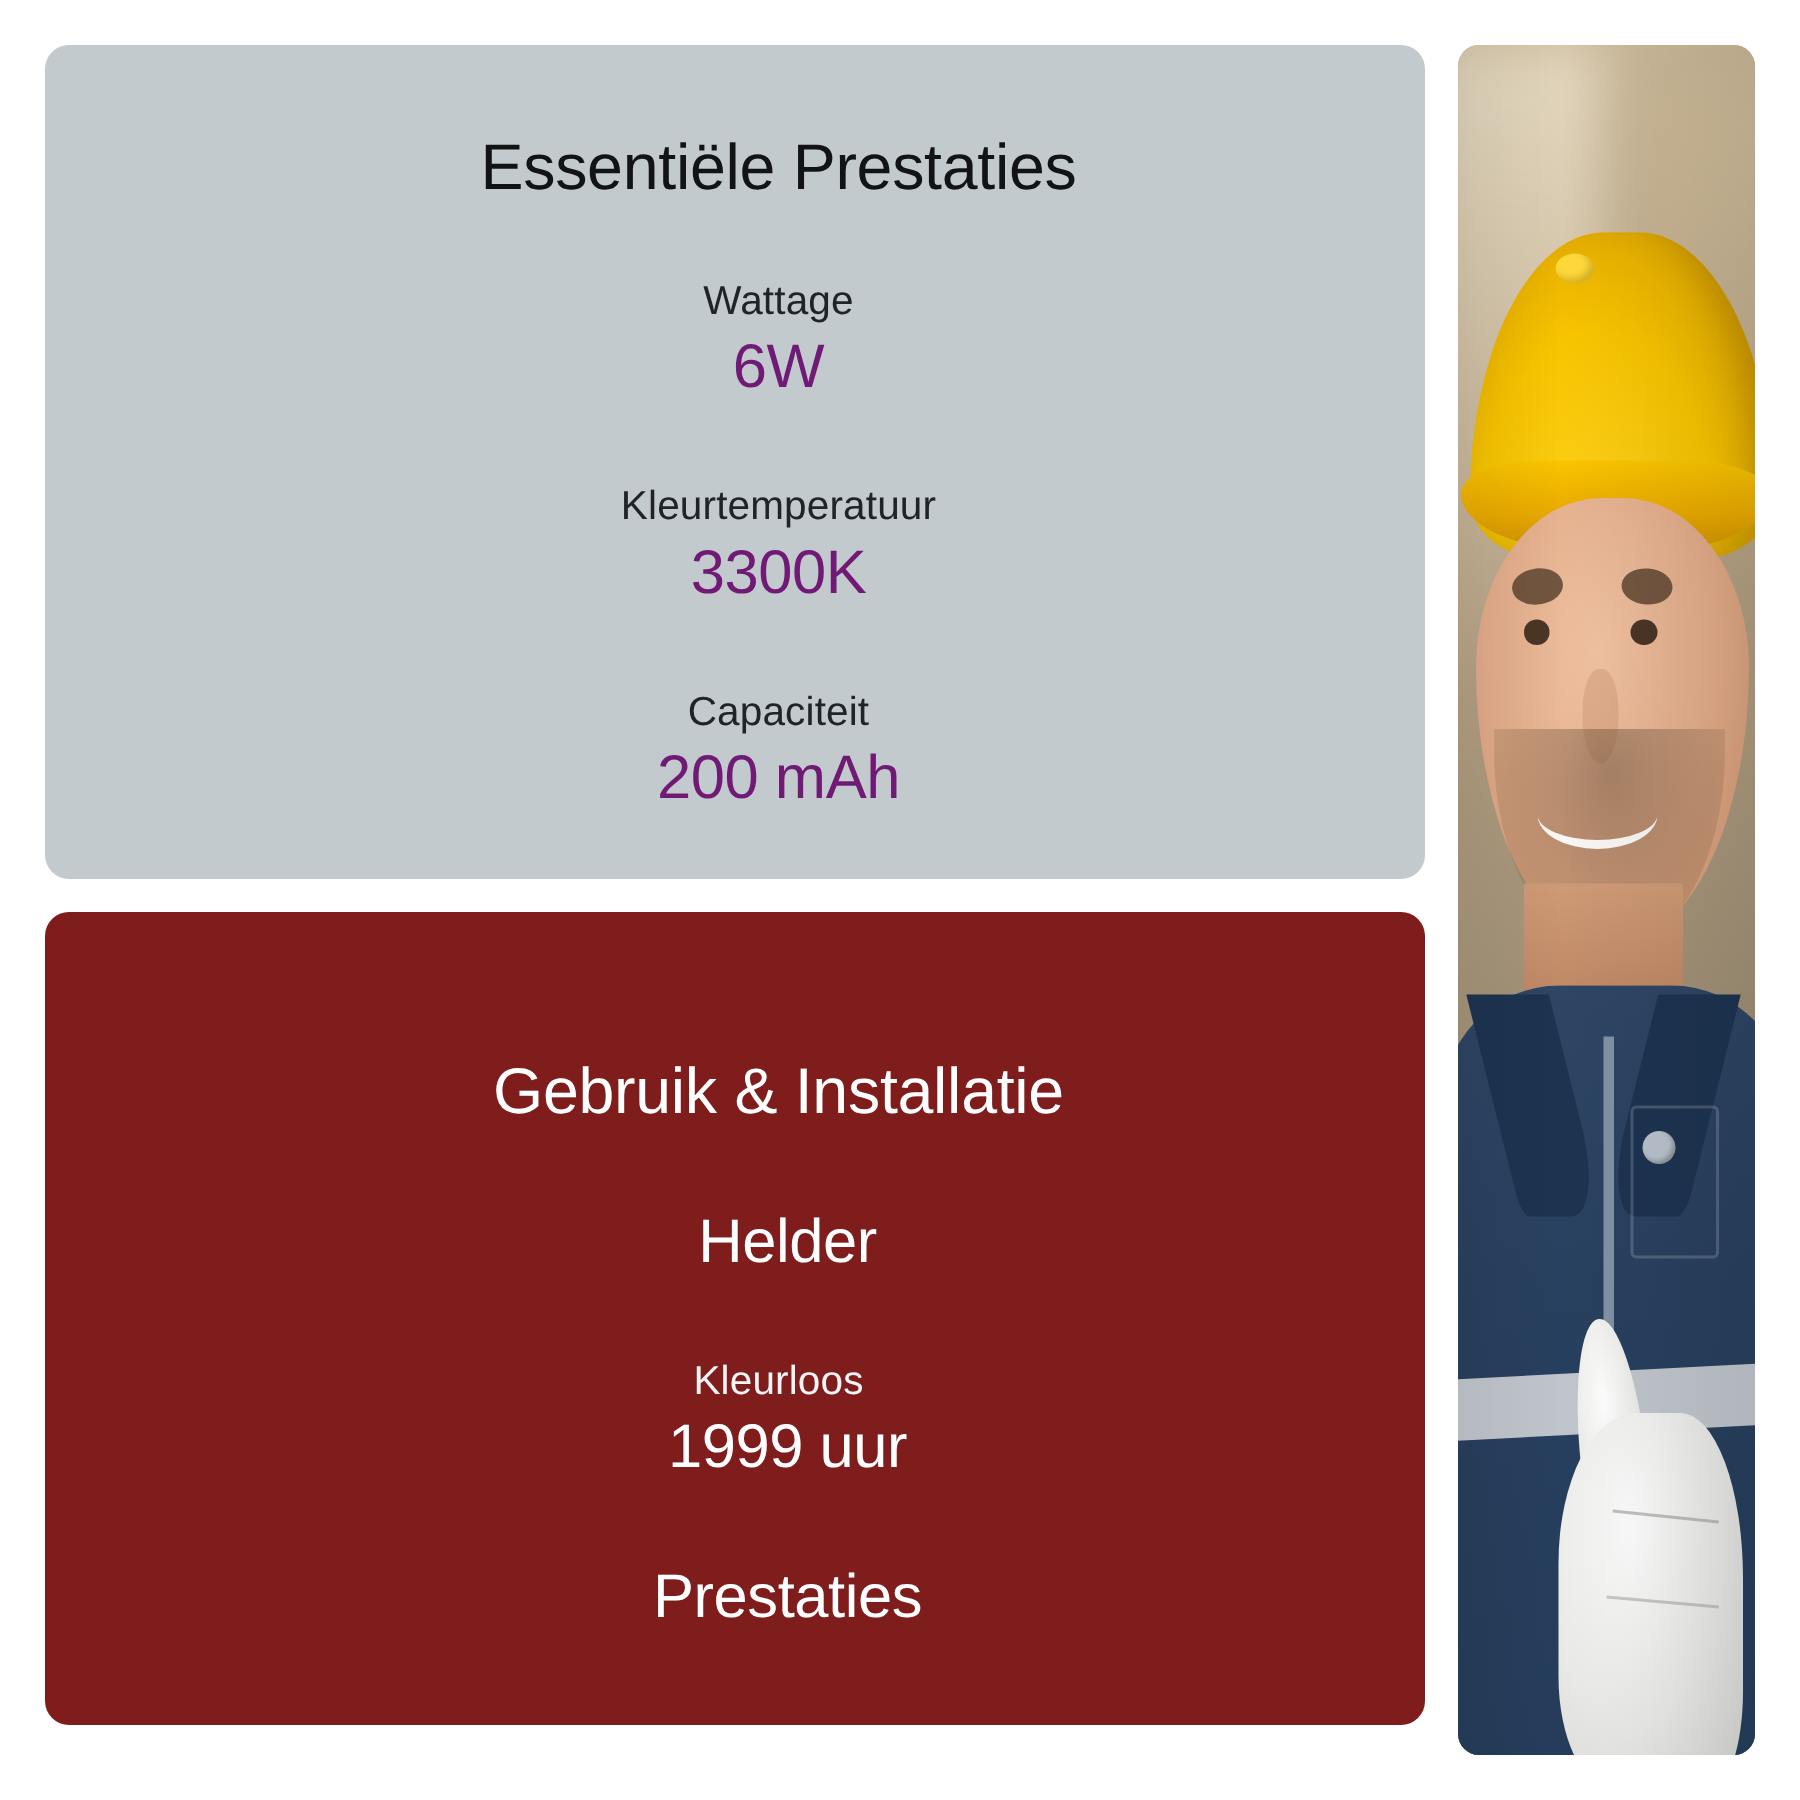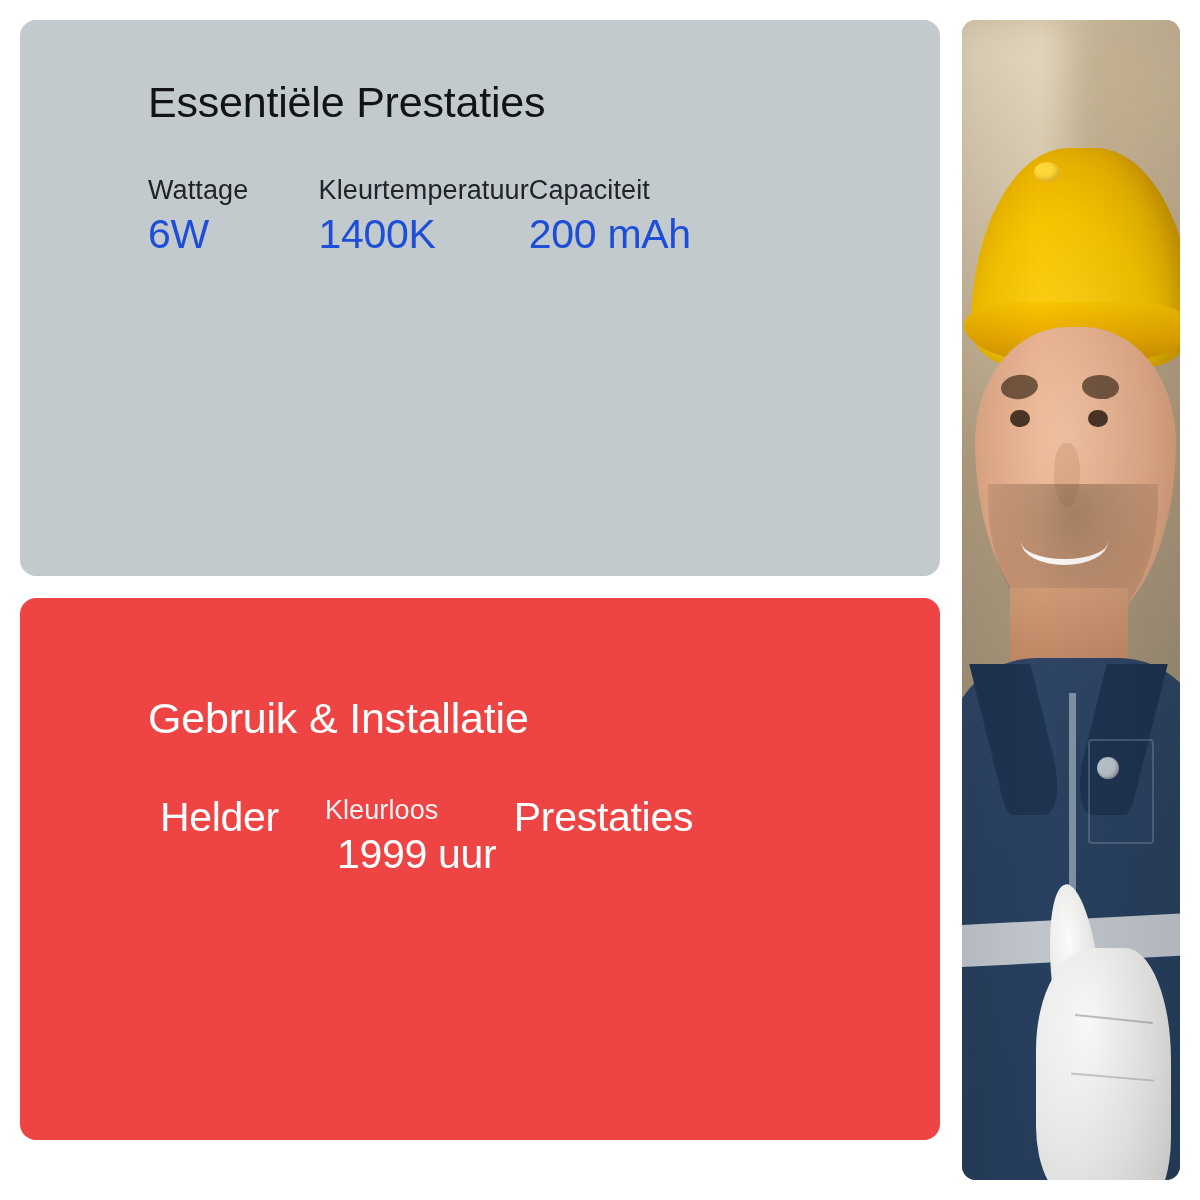--- a/index.html
+++ b/index.html
@@ -9,77 +9,78 @@
     background: #ffffff;
     font-family: "Liberation Sans", sans-serif;
     overflow: hidden;
   }
   .page {
     position: relative;
     width: 1200px;
     height: 1200px;
     background: #ffffff;
     display: flex;
-    padding: 20px;
+    padding: 30px;
     gap: 22px;
+    text-align: center;
   }
   .left-col {
     display: flex;
     flex-direction: column;
     gap: 22px;
     width: 920px;
     flex: 0 0 920px;
   }
 
   .card {
     border-radius: 16px;
     padding: 58px 70px 56px 128px;
     display: flex;
     flex-direction: column;
   }
   .card-light {
     background: #c3cacd;
     height: 556px;
   }
   .card-dark {
-    background: #ef4444;
+    background: #7f1d1d;
     height: 542px;
     padding-top: 96px;
   }
 
   .card-title {
     font-size: 43px;
     font-weight: 400;
     letter-spacing: -0.2px;
     color: #111315;
     margin-bottom: 48px;
   }
   .card-dark .card-title {
     color: #ffffff;
     margin-bottom: 52px;
   }
 
   .spec-grid {
     display: grid;
-    grid-template-columns: 1fr 1fr 1fr 1fr;
+    grid-template-columns: 1fr;
     row-gap: 54px;
     column-gap: 0;
   }
   .spec-cell { display: flex; flex-direction: column; }
   .spec-label {
     font-size: 27px;
     font-weight: 400;
     color: #20242a;
     letter-spacing: 0.1px;
     margin-bottom: 6px;
   }
   .spec-value {
     font-size: 41px;
     font-weight: 400;
-    color: #1d4ed8;
+    color: #701a75;
     letter-spacing: -0.3px;
     line-height: 1.12;
   }
   .card-dark .spec-label { color: #f2f3f4; }
   .card-dark .spec-value { color: #ffffff; margin-left: 12px; }
 
   
   .photo-panel {
     flex: 1 1 auto;
     border-radius: 14px;
@@ -320,21 +321,21 @@
 
     <section class="card card-light">
       <h2 class="card-title">Essentiële Prestaties</h2>
       <div class="spec-grid">
         <div class="spec-cell">
           <span class="spec-label">Wattage</span>
           <span class="spec-value">6W</span>
         </div>
         <div class="spec-cell">
           <span class="spec-label">Kleurtemperatuur</span>
-          <span class="spec-value">1400K</span>
+          <span class="spec-value">3300K</span>
         </div>
         <div class="spec-cell">
           <span class="spec-label">Capaciteit</span>
           <span class="spec-value">200 mAh</span>
         </div>
       </div>
     </section>
 
     <section class="card card-dark">
       <h2 class="card-title">Gebruik &amp; Installatie</h2>

